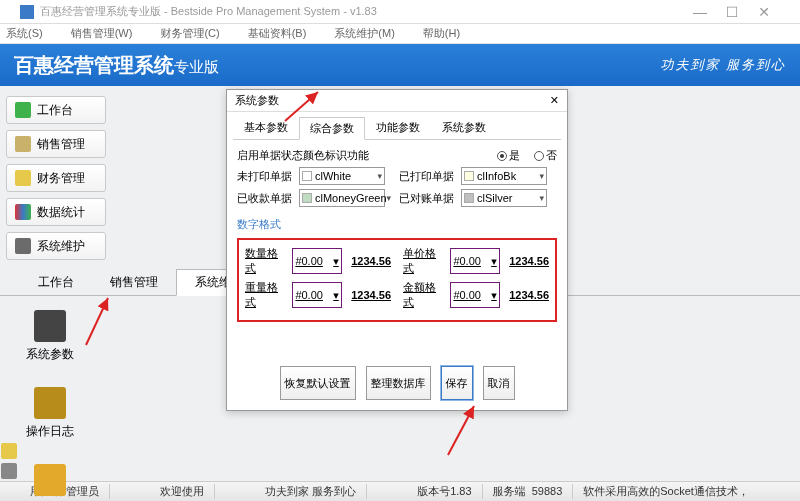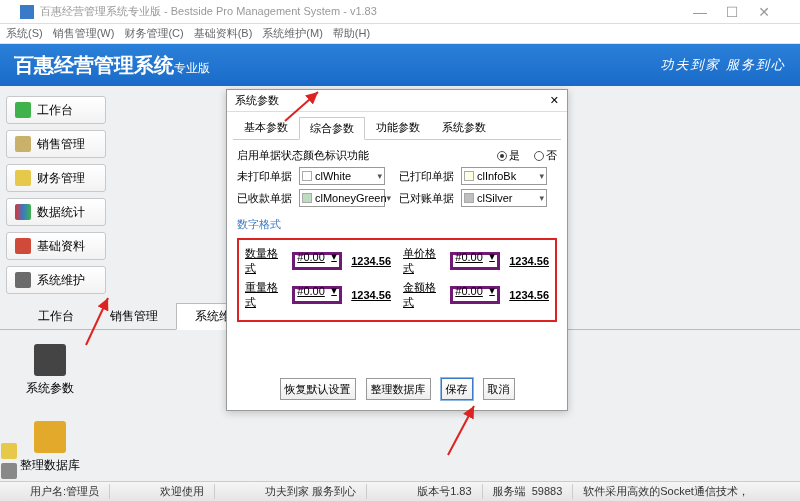--- a/index.html
+++ b/index.html
@@ -3,25 +3,25 @@
 <meta charset="utf-8">
 <style>
 * { box-sizing: border-box; margin: 0; padding: 0; font-family: "Microsoft YaHei", sans-serif; }
 body { width: 800px; height: 501px; overflow: hidden; background: #fff; position: relative; font-size: 12px; }
 
 .titlebar { height: 24px; background: #fff; border-bottom: 1px solid #ddd; display: flex; align-items: center; padding: 0 20px; color: #999; }
 .titlebar .app-icon { width: 14px; height: 14px; background: #3a7ac6; margin-right: 6px; }
 .titlebar .title-text { flex: 1; font-size: 11px; }
 .titlebar .win-btn { width: 32px; text-align: center; color: #999; font-size: 14px; }
 
-.menubar { height: 20px; display: flex; align-items: center; padding: 0 6px; color: #666; font-size: 11px; gap: 10px; border-bottom: 1px solid #e3e3e3; }
+.menubar { height: 20px; display: flex; align-items: center; padding: 0 6px; color: #666; font-size: 11px; gap: 28px; border-bottom: 1px solid #e3e3e3; }
 
 .header-bar { height: 42px; background: linear-gradient(#2a80d8, #1a6bc9); color: #fff; display: flex; align-items: center; padding: 0 14px; justify-content: space-between; }
 .header-bar .brand { font-size: 20px; font-weight: bold; }
-.header-bar .brand small { font-size: 12px; font-weight: normal; }
+.header-bar .brand small { font-size: 15px; font-weight: normal; }
 .header-bar .slogan { font-size: 13px; font-style: italic; letter-spacing: 2px; }
 
 .main-area { display: flex; height: 395px; background: #eef0f2; flex-direction: column; }
 
 .sidebar { width: 112px; padding: 10px 6px; display: flex; flex-direction: column; gap: 6px; }
 .side-btn { height: 28px; background: linear-gradient(#fff, #f2f2f2); border: 1px solid #c9c9c9; border-radius: 3px; display: flex; align-items: center; padding: 0 8px; gap: 6px; font-size: 12px; }
 .ico { width: 16px; height: 16px; display: inline-block; border-radius: 2px; }
 
 .content { flex: 1; position: relative; background: #eef0f2; }
 .tabs { height: 26px; display: flex; align-items: flex-end; padding-left: 20px; border-bottom: 1px solid #bbb; background: #eef0f2; }
@@ -42,25 +42,25 @@
 .group-title { color: #3a7ac6; margin: 4px 0 6px; }
 .row { display: flex; align-items: center; gap: 6px; margin-bottom: 4px; }
 .combo { border: 1px solid #999; height: 18px; padding: 0 2px; font-size: 11px; background: #fff; display: flex; align-items: center; justify-content: space-between; }
 .combo .arr { font-size: 9px; color: #555; }
 .radio-dot { width: 10px; height: 10px; border: 1px solid #555; border-radius: 50%; display: inline-block; margin-right: 2px; vertical-align: middle; position: relative; }
 .radio-dot.checked::after { content: ""; width: 4px; height: 4px; background: #333; border-radius: 50%; position: absolute; left: 2px; top: 2px; }
 
 .num-box { border: 2px solid #d22; padding: 6px; margin-top: 6px; }
 .num-row { display: flex; align-items: center; margin-bottom: 4px; gap: 4px; text-decoration: underline; }
 .num-lbl { width: 46px; }
-.num-sel { width: 52px; border: 3px solid #701a75; height: 18px; padding: 4px 2px; display: flex; align-items: flex-end; justify-content: space-between; }
+.num-sel { width: 52px; border: 1px solid #701a75; height: 18px; padding: 12px 2px; display: flex; align-items: center; justify-content: space-between; }
 .num-val { width: 48px; font-weight: bold; text-align: right; }
 
 .dlg-foot { position: absolute; bottom: 10px; left: 0; right: 0; display: flex; justify-content: center; gap: 10px; }
-.dlg-btn { height: 22px; padding: 0 4px; border: 1px solid #999; background: linear-gradient(#fff,#eee); font-size: 11px; display: flex; align-items: center; }
+.dlg-btn { height: 34px; padding: 0 4px; border: 1px solid #999; background: linear-gradient(#fff,#eee); font-size: 11px; display: flex; align-items: center; }
 .dlg-btn.primary { border: 1px solid #3a7ac6; outline: 1px solid #8db8e6; }
 
 .arrow-svg { position: absolute; pointer-events: none; z-index: 20; }
 
 .statusbar { height: 20px; background: linear-gradient(#f5f5f5,#e5e5e5); border-top: 1px solid #ccc; display: flex; align-items: center; font-size: 11px; color: #333; padding: 0 20px; }
 .statusbar .cell { padding: 0 10px; border-right: 1px solid #ccc; }
 .statusbar .spacer { width: 40px; }
 
 .leftstrip { position: absolute; left: 1px; bottom: 22px; display: flex; flex-direction: column; gap: 4px; }
 .stripico { width: 16px; height: 16px; border-radius: 2px; }
@@ -105,40 +105,40 @@
       </div>
     <div class="side-btn">
         <span class="ico" style="background:#e6c84a"></span>
         <span>财务管理</span>
       </div>
     <div class="side-btn">
         <span class="ico" style="background:linear-gradient(90deg,#d33,#3a7ac6,#3fb24b)"></span>
         <span>数据统计</span>
       </div>
     <div class="side-btn">
-        <span class="ico" style="background:#d04a3a"></span>
-        <span>基础资料</span>
-      </div>
-    <div class="side-btn">
         <span class="ico" style="background:#6b6b6b"></span>
         <span>系统维护</span>
       </div>
   </div>
 
   <div class="content">
     <div class="tabs">
       <div class="tab">工作台</div>
       <div class="tab">销售管理</div>
       <div class="tab active"><span>系统维护</span> <span style="margin-left:10px;color:#888">×</span></div>
     </div>
 
     <div class="toolcol">
       <div class="tool-item">
           <div class="tool-ico" style="background:#444;position:relative"></div>
           <div>系统参数</div>
+        </div>
+      <div class="tool-item">
+          <div class="tool-ico" style="background:#b78c1a"></div>
+          <div>操作日志</div>
         </div>
       <div class="tool-item">
           <div class="tool-ico" style="background:#e2a92a"></div>
           <div>整理数据库</div>
         </div>
     </div>
   </div>
 </div>
 
 <div class="dialog">

